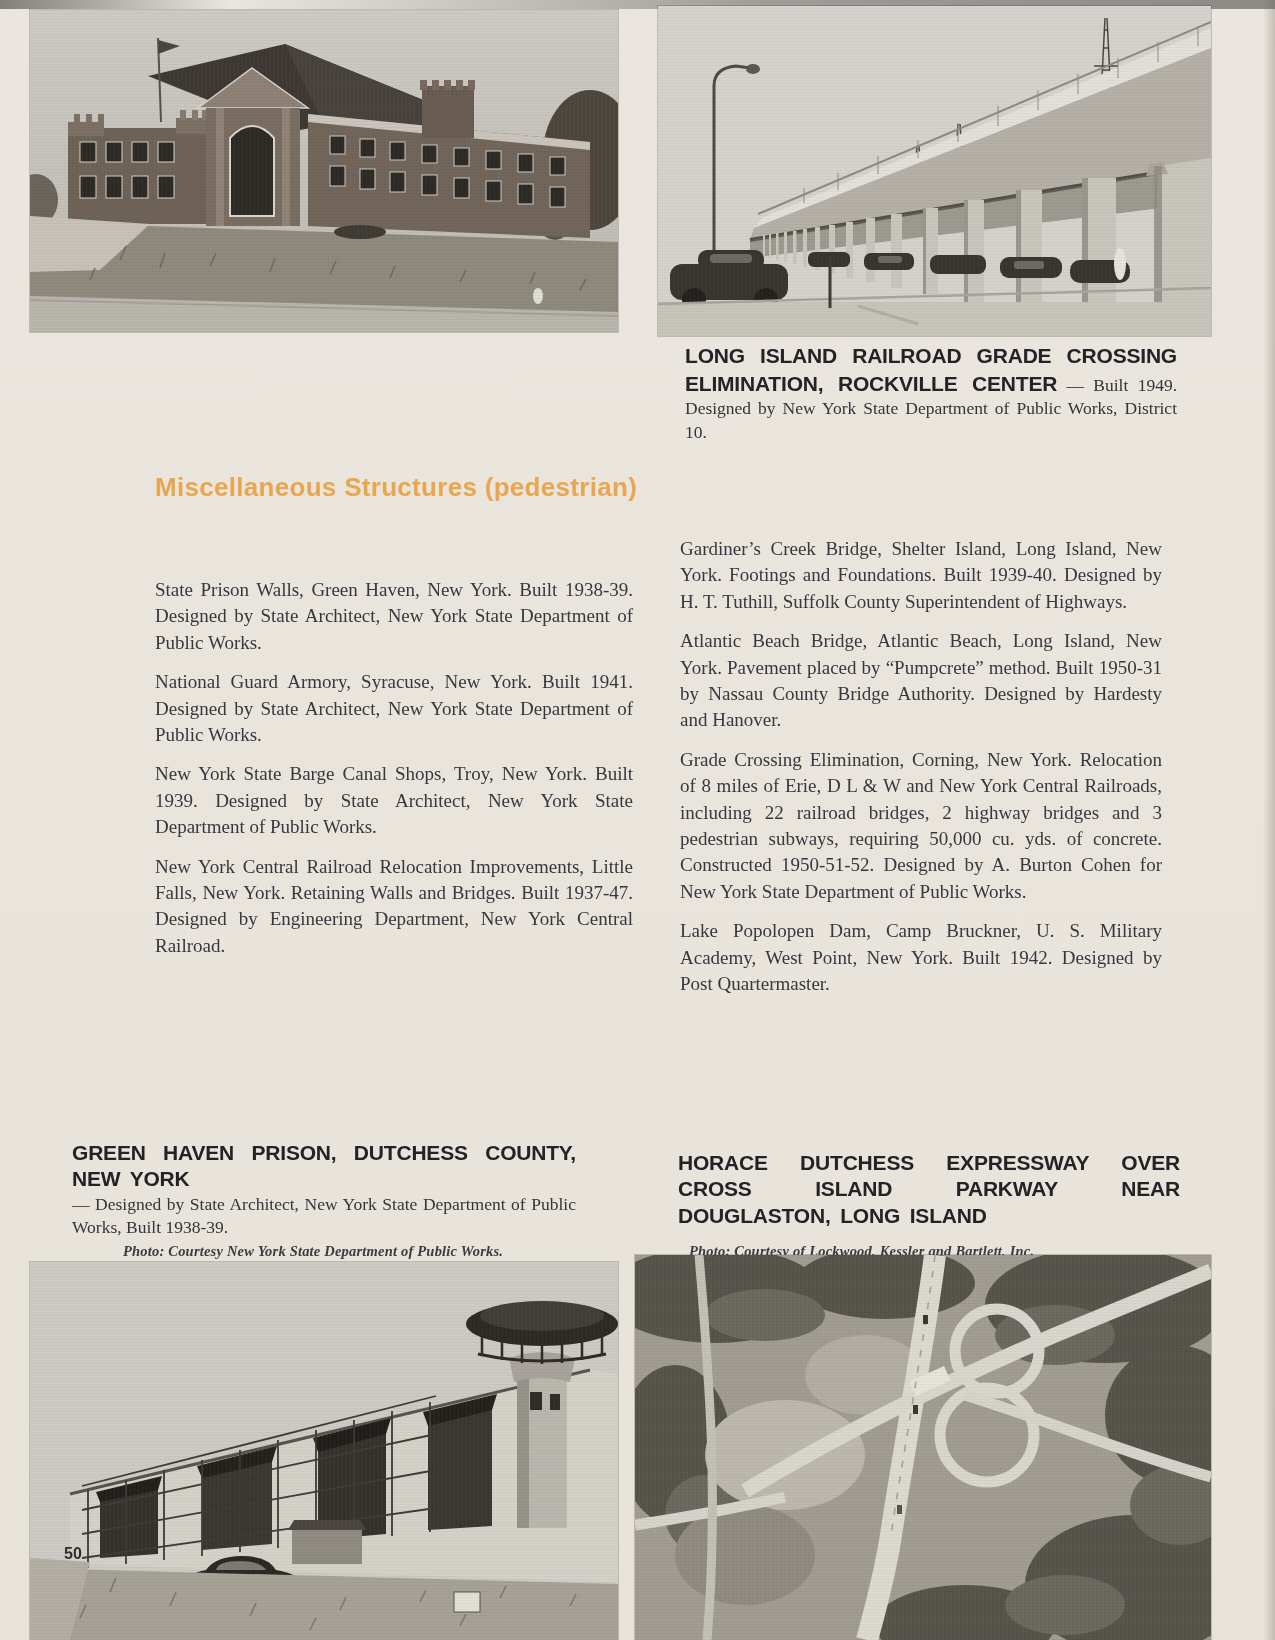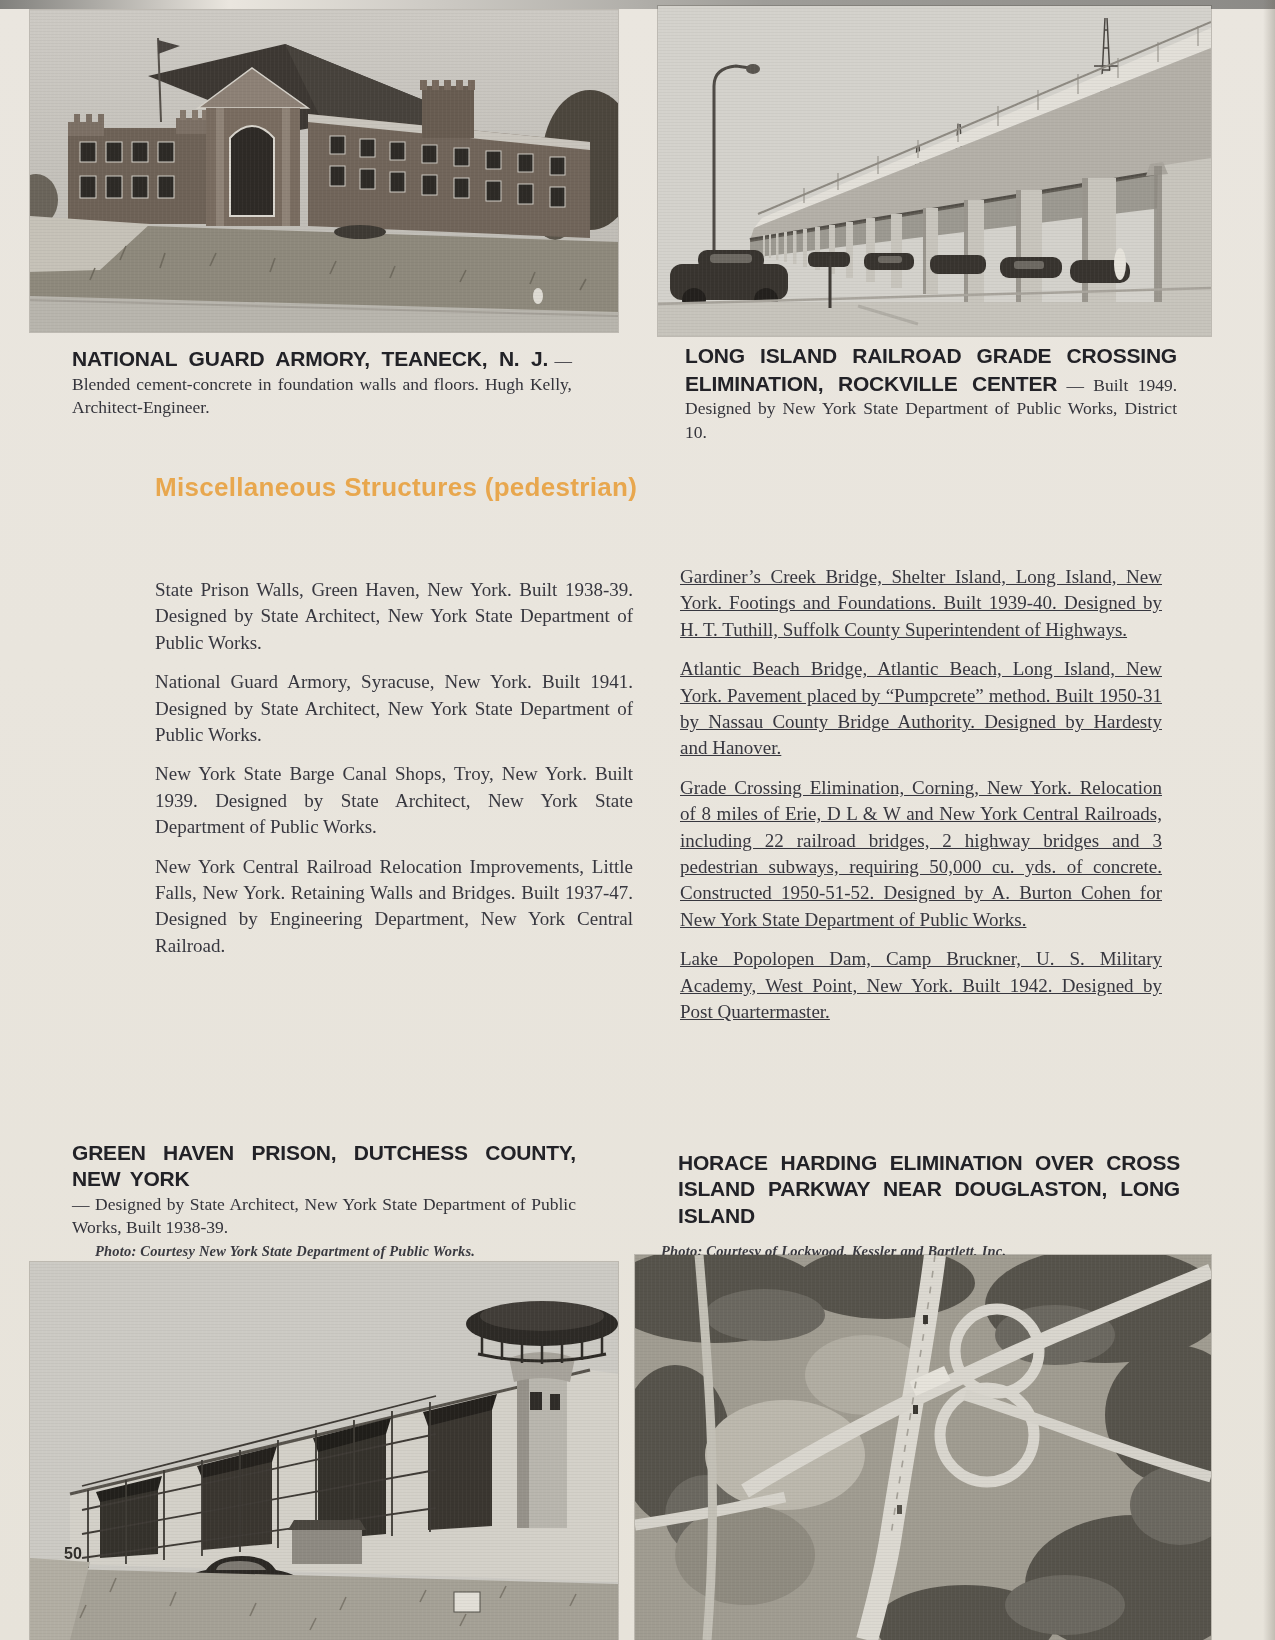--- a/index.html
+++ b/index.html
@@ -15,21 +15,21 @@
   .photo{position:absolute;overflow:hidden;background:#c9c6c0;box-shadow:0 0 0 1px rgba(60,55,48,.25);}
   .photo svg{display:block;width:100%;height:100%;}
   .photo::after{content:"";position:absolute;inset:0;pointer-events:none;
     background:repeating-linear-gradient(0deg,rgba(0,0,0,.035) 0 1px,transparent 1px 3px),
                repeating-linear-gradient(90deg,rgba(255,255,255,.03) 0 1px,transparent 1px 4px);}
   .caption{position:absolute;color:#33333a;font-size:17.5px;line-height:1.32;text-align:justify;}
   .cap-title{font-family:"Liberation Sans",sans-serif;font-stretch:condensed;
     font-weight:700;font-size:21px;letter-spacing:-0.2px;word-spacing:4px;color:#222227;}
   .cap-title.block{display:block;line-height:1.25;}
   .cap-rest{color:#34343b;}
-  .credit{position:absolute;font-style:italic;font-weight:700;font-size:14.5px;color:#3a3a41;letter-spacing:.2px;}
+  .credit{position:absolute;font-style:italic;font-weight:700;font-size:14.5px;color:#3a3a41;letter-spacing:.2px;margin-left:28px;}
   .heading{position:absolute;font-family:"Liberation Sans",sans-serif;font-weight:700;
     font-size:26px;letter-spacing:.3px;}
   .col{position:absolute;font-size:19px;line-height:1.39;color:#37373f;text-align:justify;}
   .col p{margin:0 0 13px 0;}
   .pagenum{position:absolute;font-family:"Liberation Sans",sans-serif;font-weight:700;
     font-size:16px;color:#2f2d29;text-shadow:0 0 2px rgba(230,225,215,.4);}
 </style>
 </head>
 <body>
 
@@ -203,52 +203,48 @@
 
       <ellipse cx="462" cy="258" rx="6" ry="16" fill="#e6e3db"></ellipse>
 
       <rect x="0" y="296" width="553" height="34" fill="#c7c4bc"></rect>
       <path d="M0,298 C150,292 340,288 553,282" stroke="#a8a49c" stroke-width="2.5" fill="none"></path>
       <line x1="172" y1="250" x2="172" y2="302" stroke="#3d3934" stroke-width="3"></line>
       <line x1="200" y1="300" x2="260" y2="318" stroke="#b1aea6" stroke-width="3"></line>
     </svg>
   </div>
 
-  <div class="caption" style="left:72px;top:345px;width:500px;">
-    <span class="cap-title">NATIONAL GUARD ARMORY, TEANECK, N. J.</span>
-    <span class="cap-rest">— Blended cement-concrete in foundation walls and floors. Hugh Kelly, Architect-Engineer.</span>
-  </div>
   <div class="caption" style="left:685px;top:342px;width:492px;">
     <span class="cap-title">LONG ISLAND RAILROAD GRADE CROSSING ELIMINATION, ROCKVILLE CENTER</span>
     <span class="cap-rest">— Built 1949. Designed by New York State Department of Public Works, District 10.</span>
   </div>
 
   <div class="heading" style="left:155px;top:472px;color:#e8a74e;">Miscellaneous Structures (pedestrian)</div>
 
   <div class="col" style="left:155px;top:546px;width:478px;margin-top:31px;">
     <p>State Prison Walls, Green Haven, New York. Built 1938-39. Designed by State Architect, New York State Department of Public Works.</p>
     <p>National Guard Armory, Syracuse, New York. Built 1941. Designed by State Architect, New York State Department of Public Works.</p>
     <p>New York State Barge Canal Shops, Troy, New York. Built 1939. Designed by State Architect, New York State Department of Public Works.</p>
     <p>New York Central Railroad Relocation Improvements, Little Falls, New York. Retaining Walls and Bridges. Built 1937-47. Designed by Engineering Department, New York Central Railroad.</p>
   </div>
-  <div class="col" style="left:680px;top:564px;width:482px;text-decoration:underline;">
+  <div class="col" style="left:680px;top:536px;width:482px;">
     <p>Gardiner’s Creek Bridge, Shelter Island, Long Island, New York. Footings and Foundations. Built 1939-40. Designed by H. T. Tuthill, Suffolk County Superintendent of Highways.</p>
     <p>Atlantic Beach Bridge, Atlantic Beach, Long Island, New York. Pavement placed by “Pumpcrete” method. Built 1950-31 by Nassau County Bridge Authority. Designed by Hardesty and Hanover.</p>
     <p>Grade Crossing Elimination, Corning, New York. Relocation of 8 miles of Erie, D L &amp; W and New York Central Railroads, including 22 railroad bridges, 2 highway bridges and 3 pedestrian subways, requiring 50,000 cu. yds. of concrete. Constructed 1950-51-52. Designed by A. Burton Cohen for New York State Department of Public Works.</p>
     <p>Lake Popolopen Dam, Camp Bruckner, U. S. Military Academy, West Point, New York. Built 1942. Designed by Post Quartermaster.</p>
   </div>
 
   <div class="caption" style="left:72px;top:1140px;width:504px;">
     <span class="cap-title block">GREEN HAVEN PRISON, DUTCHESS COUNTY, NEW YORK</span>
     <span class="cap-rest">— Designed by State Architect, New York State Department of Public Works, Built 1938-39.</span>
   </div>
   <div class="credit" style="left:95px;top:1243px;">Photo: Courtesy New York State Department of Public Works.</div>
 
   <div class="caption" style="left:678px;top:1150px;width:502px;">
-    <span class="cap-title block">HORACE HARDING ELIMINATION OVER CROSS ISLAND PARKWAY NEAR DOUGLASTON, LONG ISLAND</span>
+    <span class="cap-title block">HORACE DUTCHESS EXPRESSWAY OVER CROSS ISLAND PARKWAY NEAR DOUGLASTON, LONG ISLAND</span>
   </div>
   <div class="credit" style="left:661px;top:1243px;">Photo: Courtesy of Lockwood, Kessler and Bartlett, Inc.</div>
 
   <div class="photo" style="left:30px;top:1262px;width:588px;height:378px;">
     <svg viewBox="0 0 588 378">
       <rect width="588" height="378" fill="#cccac4"></rect>
 
       <polygon points="40,232 560,108 588,112 588,320 40,302" fill="#d4d1c9"></polygon>
       <line x1="40" y1="232" x2="560" y2="108" stroke="#57534c" stroke-width="3"></line>
 

